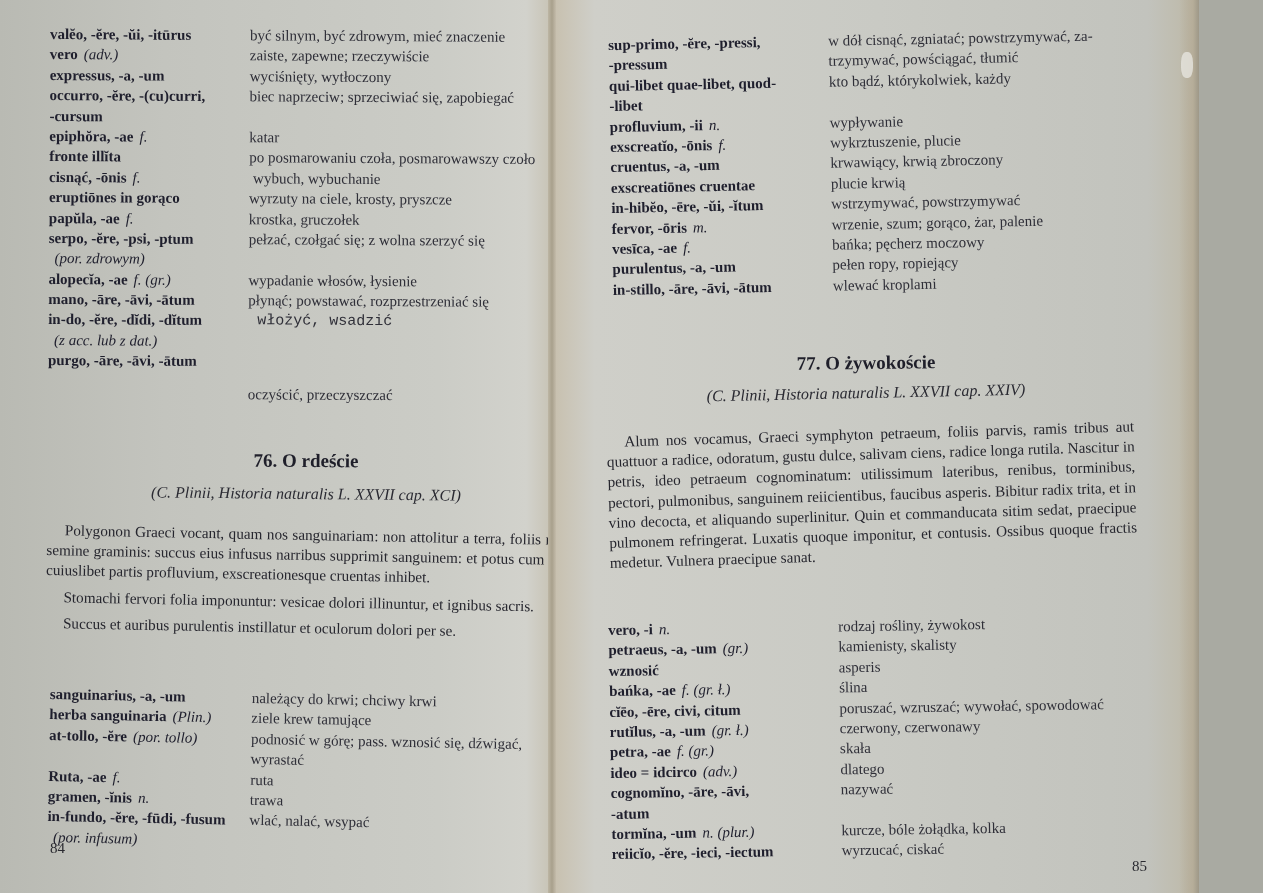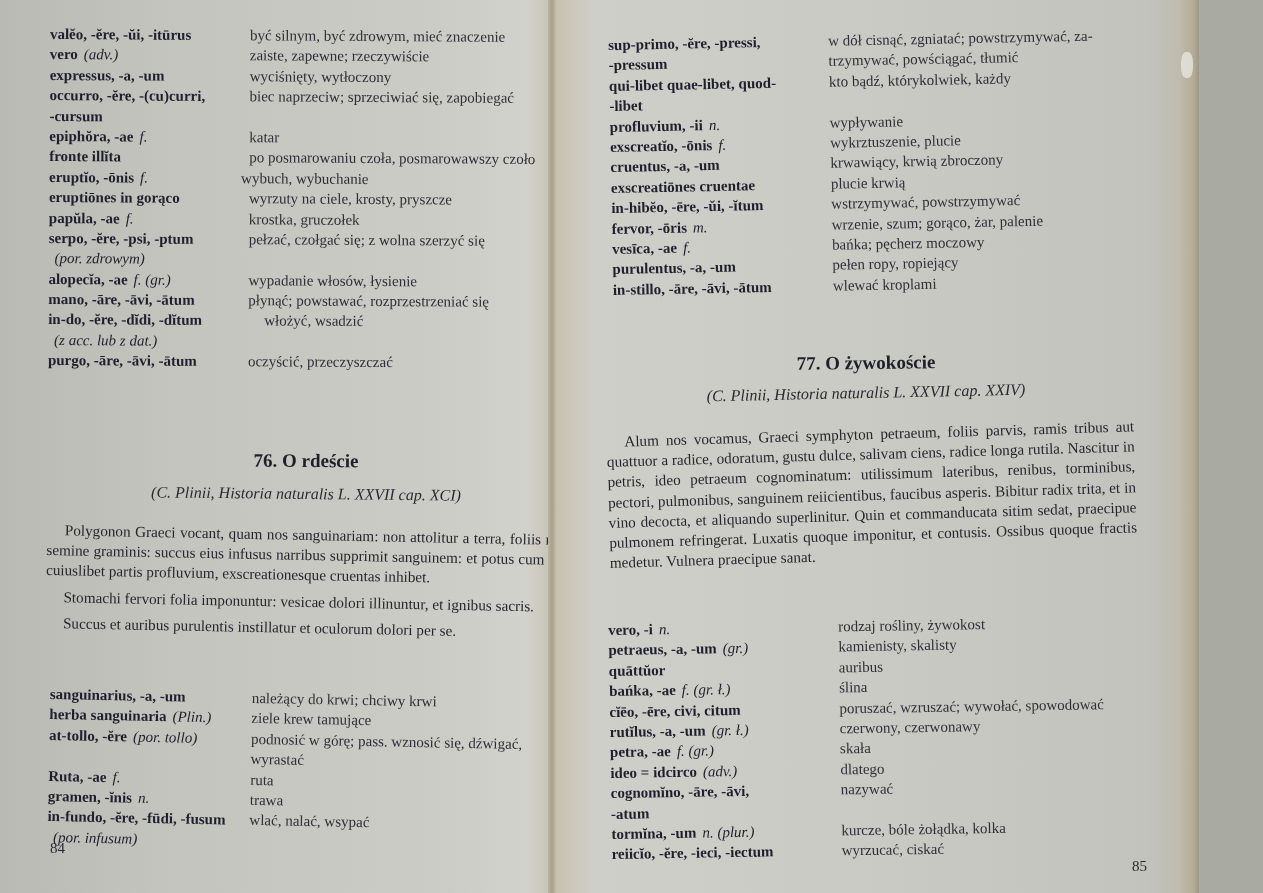--- a/index.html
+++ b/index.html
@@ -104,22 +104,22 @@
         </div>
         <div class="vrow">
           <span class="latin"><span>epiphŏra, -ae</span><i style="margin-left: 6px;">f.</i></span>
           <span class="polish" style="left: 200px;">katar</span>
         </div>
         <div class="vrow">
           <span class="latin"><span>fronte illĭta</span><i style="margin-left: 6px;"></i></span>
           <span class="polish" style="left: 200px;">po posmarowaniu czoła, posmarowawszy czoło</span>
         </div>
         <div class="vrow">
-          <span class="latin"><span>eruptĭo, -ōnis</span><i style="margin-left: 6px;">f.</i></span>
-          <span class="polish" style="left: 192px;">wybuch, wybuchanie</span>
+          <span class="latin"><span>cisnąć, -ōnis</span><i style="margin-left: 6px;">f.</i></span>
+          <span class="polish" style="left: 204px;">wybuch, wybuchanie</span>
         </div>
         <div class="vrow">
           <span class="latin"><span>eruptiōnes in gorąco</span><i style="margin-left: 6px;"></i></span>
           <span class="polish" style="left: 200px;">wyrzuty na ciele, krosty, pryszcze</span>
         </div>
         <div class="vrow">
           <span class="latin"><span>papŭla, -ae</span><i style="margin-left: 6px;">f.</i></span>
           <span class="polish" style="left: 200px;">krostka, gruczołek</span>
         </div>
         <div class="vrow">
@@ -133,29 +133,29 @@
         <div class="vrow">
           <span class="latin"><span>alopecĭa, -ae</span><i style="margin-left: 6px;">f. (gr.)</i></span>
           <span class="polish" style="left: 200px;">wypadanie włosów, łysienie</span>
         </div>
         <div class="vrow">
           <span class="latin"><span>mano, -āre, -āvi, -ātum</span><i style="margin-left: 6px;"></i></span>
           <span class="polish" style="left: 200px;">płynąć; powstawać, rozprzestrzeniać się</span>
         </div>
         <div class="vrow">
           <span class="latin"><span>in-do, -ĕre, -dĭdi, -dĭtum</span><i style="margin-left: 6px;"></i></span>
-          <span class="polish" style="left: 216px;">włożyć, wsadzić</span>
+          <span class="polish" style="left: 209px; font-family: Liberation Mono, monospace;">włożyć, wsadzić</span>
         </div>
         <div class="vrow">
           <span class="latin"><span></span><i style="margin-left: 6px;">(z acc. lub z dat.)</i></span>
           <span class="polish" style="left: 200px;"></span>
         </div>
         <div class="vrow">
           <span class="latin"><span>purgo, -āre, -āvi, -ātum</span><i style="margin-left: 6px;"></i></span>
-          <span class="polish" style="left: 200px;">oczyścić, przeczyszczać</span>
+          <span class="polish" style="left: 200px; margin-top: 33px;">oczyścić, przeczyszczać</span>
         </div>
       </div>
 
     <div class="sec-title" style="left:0; width:612px; top:450px; transform: rotate(0.4deg);">76. O rdeście</div>
     <div class="source" style="left:0; width:612px; top:485px; transform: rotate(0.6deg);">(C. Plinii, Historia naturalis L. XXVII cap. XCI)</div>
 
     <div class="para" id="para-left" style="left:47px; top:520px; width:533px; transform: rotate(1.1deg); transform-origin: left top;">
         <p>Polygonon Graeci vocant, quam nos sanguinariam: non attolitur a terra, foliis rutae, semine graminis: succus eius infusus narribus supprimit sanguinem: et potus cum vino, cuiuslibet partis profluvium, exscreationesque cruentas inhibet.</p>
         <p>Stomachi fervori folia imponuntur: vesicae dolori illinuntur, et ignibus sacris.</p>
         <p>Succus et auribus purulentis instillatur et oculorum dolori per se.</p>
@@ -270,22 +270,22 @@
     <div class="vocab" id="vr-bottom" style="left:52px; top:622px; width:560px; transform: rotate(-0.9deg); transform-origin: left top;">
         <div class="vrow">
           <span class="latin"><span>vero, -i</span><i style="margin-left: 6px;">n.</i></span>
           <span class="polish" style="left: 230px;">rodzaj rośliny, żywokost</span>
         </div>
         <div class="vrow">
           <span class="latin"><span>petraeus, -a, -um</span><i style="margin-left: 6px;">(gr.)</i></span>
           <span class="polish" style="left: 230px;">kamienisty, skalisty</span>
         </div>
         <div class="vrow">
-          <span class="latin"><span>quāttŭor</span><i style="margin-left: 6px;"></i></span>
-          <span class="polish" style="left: 230px;">auribus</span>
+          <span class="latin"><span>wznosić</span><i style="margin-left: 6px;"></i></span>
+          <span class="polish" style="left: 230px;">asperis</span>
         </div>
         <div class="vrow">
           <span class="latin"><span>bańka, -ae</span><i style="margin-left: 6px;">f. (gr. ł.)</i></span>
           <span class="polish" style="left: 230px;">ślina</span>
         </div>
         <div class="vrow">
           <span class="latin"><span>cĭēo, -ēre, civi, citum</span><i style="margin-left: 6px;"></i></span>
           <span class="polish" style="left: 230px;">poruszać, wzruszać; wywołać, spowodować</span>
         </div>
         <div class="vrow">

